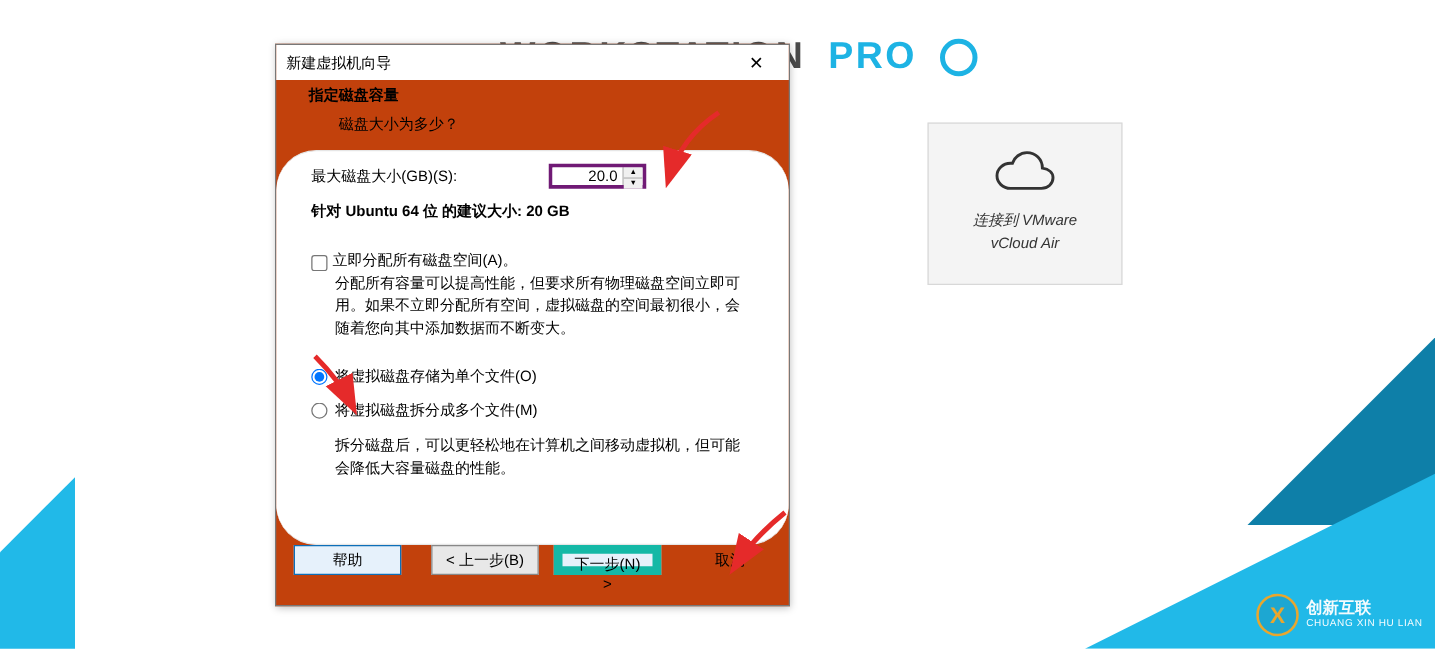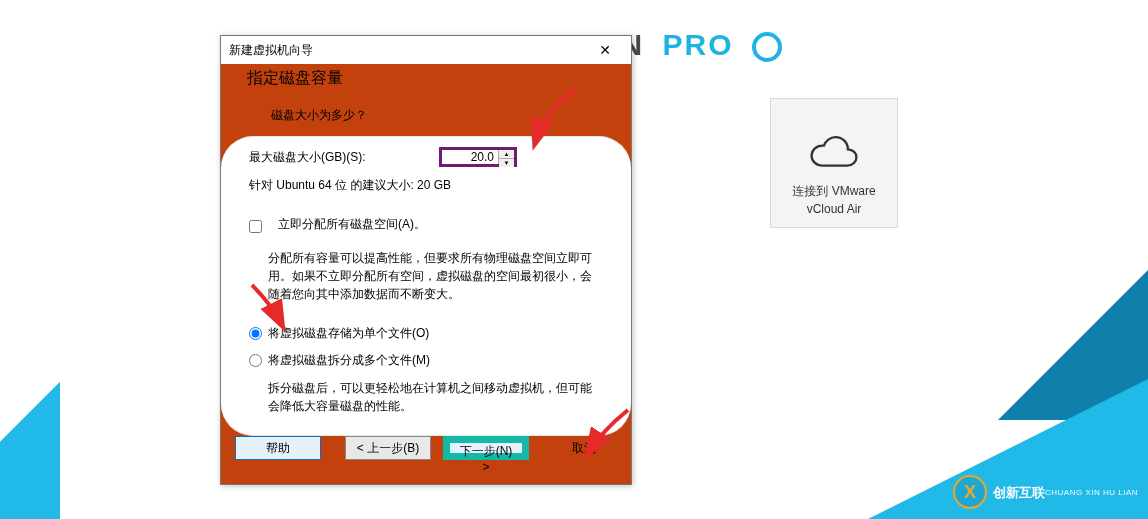--- a/index.html
+++ b/index.html
@@ -62,27 +62,28 @@
       border-radius: 50%;
       vertical-align: middle;
       margin-left: 8px;
     }
 
     
     .vcloud-card {
       position: absolute;
       right: 250px;
       top: 98px;
-      width: 128px;
+      width: 156px;
       height: 130px;
       border: 1px solid #d8d8d8;
       background: #f4f4f4;
       text-align: center;
-      padding-top: 35px;
+      padding-top: 20px;
       z-index: 1;
+      font-style: italic;
     }
     .vcloud-card .cloud-icon {
       width: 50px;
       height: 34px;
       margin: 0 auto 14px;
     }
     .vcloud-card .cloud-icon svg { width: 100%; height: 100%; }
     .vcloud-card .label { font-size: 12px; line-height: 18px; color: #333; }
 
     
@@ -116,22 +117,22 @@
       align-items: center;
       justify-content: center;
       font-size: 14px;
       font-family: Arial;
       cursor: default;
     }
 
     .header-area {
       padding: 4px 26px 12px 26px;
     }
-    .header-title { font-size: 16px; font-weight: 400; }
-    .header-subtitle { font-size: 12px; margin-left: 24px; margin-top: 18px; }
+    .header-title { font-size: 12px; font-weight: 700; }
+    .header-subtitle { font-size: 12px; margin-left: 24px; margin-top: 6px; }
 
     .content {
       flex: 1;
       padding: 10px 28px 0 28px;
       background: #fff;
       border-top: 1px solid #e6e6e6;
       border-bottom: 1px solid #e6e6e6;
       position: relative;
       border-radius: 32px;
     }
@@ -166,27 +167,27 @@
       flex: 1;
       font-size: 6px;
       line-height: 8px;
       text-align: center;
       background: #f0f0f0;
       border: none;
       cursor: default;
     }
     .spinner-btn:first-child { border-bottom: 1px solid #aaa; }
 
-    .recommended { margin-bottom: 22px; }
+    .recommended { margin-bottom: 22px; font-weight: bold; }
 
     .checkbox-row {
       display: flex;
       align-items: flex-end;
-      gap: 16px;
-      margin-bottom: 16px;
+      gap: 4px;
+      margin-bottom: 0;
     }
     .checkbox-row input[type=checkbox] { margin-top: 2px; }
     .explain {
       margin-left: 19px;
       line-height: 18px;
       margin-bottom: 22px;
       color: #000;
     }
 
     .radio-row {
@@ -253,21 +254,21 @@
       border: 2px solid #f5a623;
       border-radius: 50%;
       display: flex;
       align-items: center;
       justify-content: center;
       font-size: 18px;
       font-weight: 700;
       color: #f5a623;
       background: rgba(0,0,0,0.1);
     }
-    .watermark .wm-text { display: flex; flex-direction: row; line-height: 13px; }
+    .watermark .wm-text { display: flex; flex-direction: column; line-height: 13px; }
     .watermark .wm-text .cn { font-size: 13px; font-weight: 700; }
     .watermark .wm-text .en { font-size: 8px; letter-spacing: 0.5px; }
   </style>
 </head>
 <body>
 
 <div class="bg-triangle-1"></div>
 <div class="bg-triangle-2"></div>
 <div class="bg-triangle-3"></div>
 

